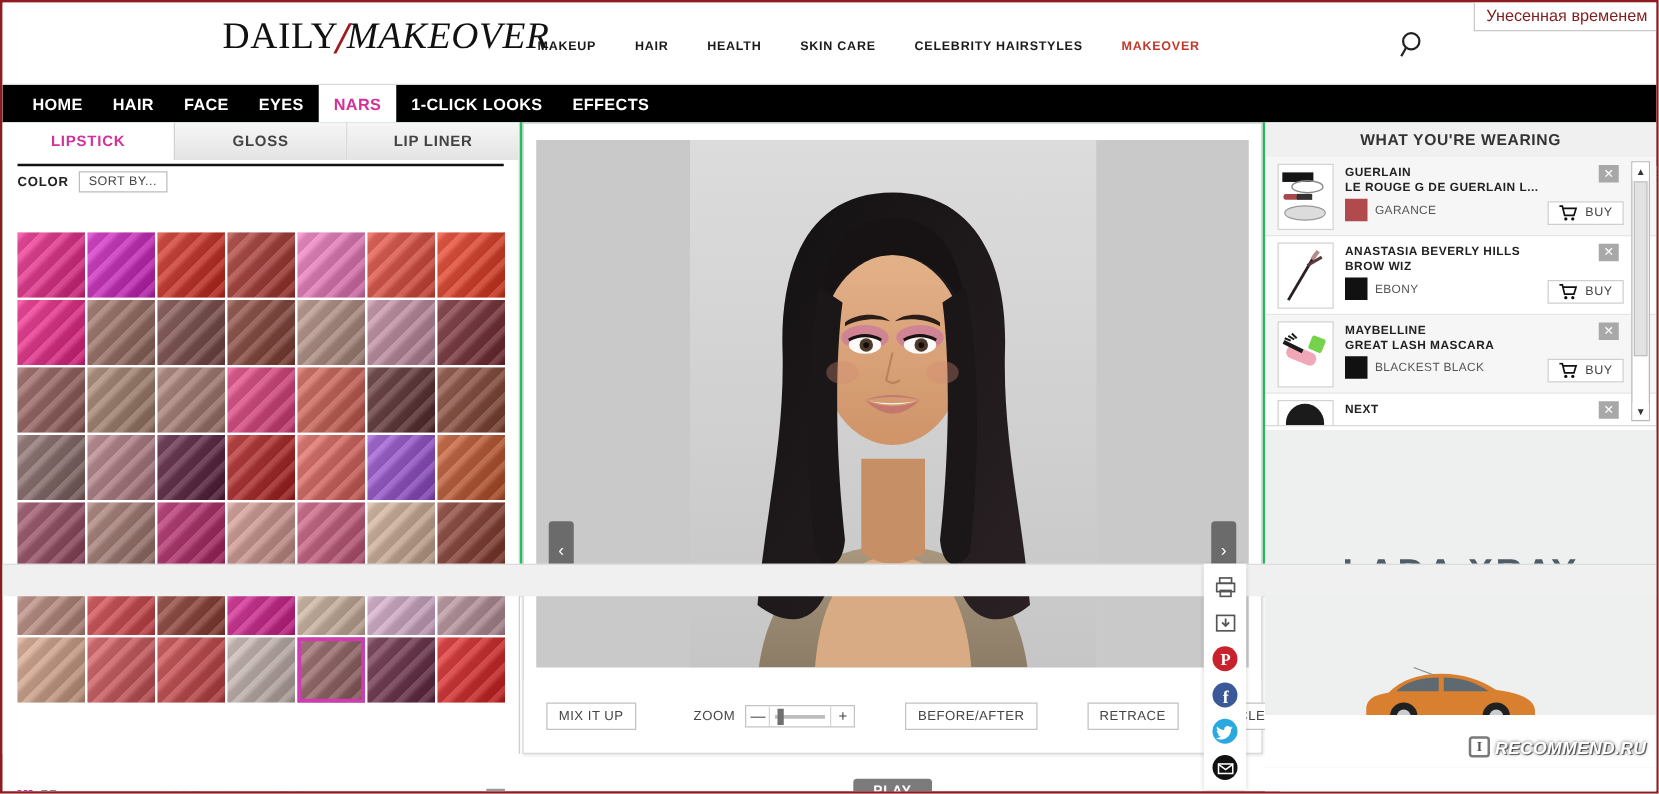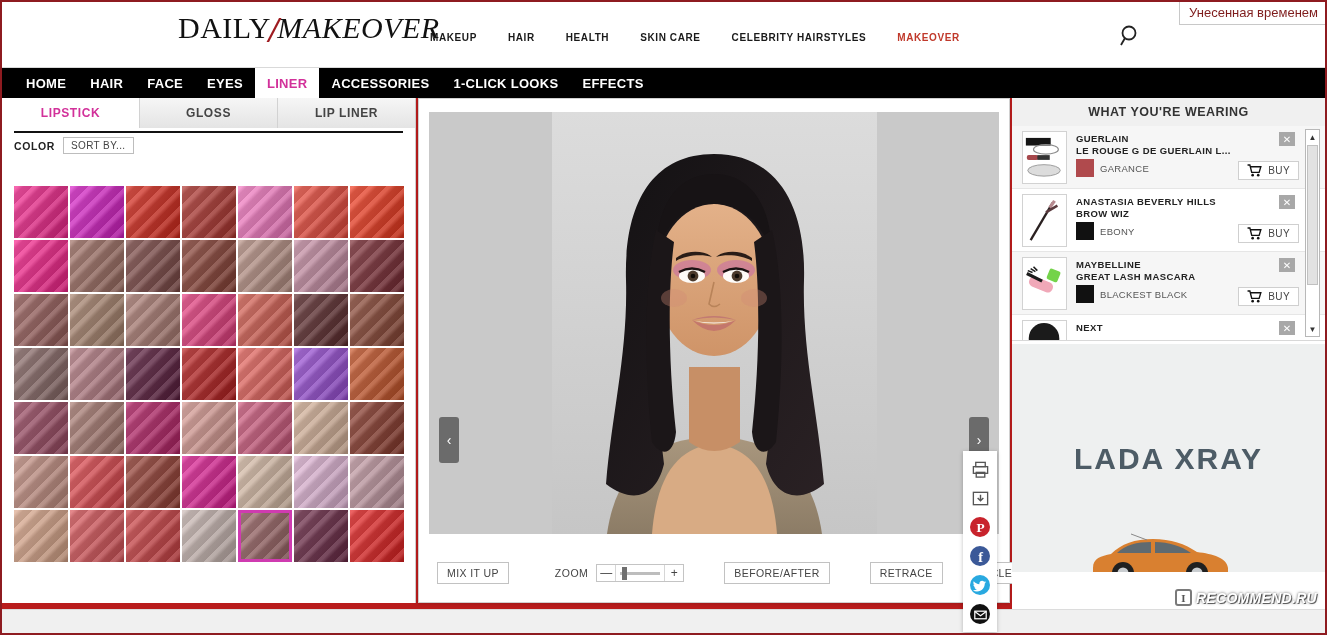--- a/index.html
+++ b/index.html
@@ -27,21 +27,21 @@
             padding:3px 7px 4px 9px; border-left:1px solid #c8c8c8; border-bottom:1px solid #c8c8c8;
             white-space:nowrap; }
 
   
   .appnav { position:relative; height:30px; background:#000; display:flex; align-items:stretch; padding-left:12px; }
   .appnav .ni { display:flex; align-items:center; padding:0 12px; color:#fff; font-size:13px;
                 font-weight:bold; letter-spacing:.3px; cursor:pointer; white-space:nowrap; }
   .appnav .ni.active { background:#fff; color:#d2319a; }
 
   
-  .cols { position:relative; height:537px; background:#b91c1c; }
+  .cols { position:relative; height:379px; background:#22c55e; }
 
   
   .left { position:absolute; left:0; top:0; width:414px; height:505px; background:#fff;
           border-right:1px solid #cfcfcf; }
   .subtabs { display:flex; height:30px; }
   .subtab { flex:1; display:flex; align-items:center; justify-content:center;
             font-size:12px; font-weight:bold; letter-spacing:.6px; color:#444;
             background:linear-gradient(#f6f6f6,#e4e4e4); border-right:1px solid #d2d2d2;
             cursor:pointer; }
   .subtab.active { background:#fff; color:#d2319a; }
@@ -182,22 +182,21 @@
       </svg>
     </div>
     <div class="ru-tip">Унесенная временем</div>
   </div>
 
   <div class="appnav">
     <div class="ni">HOME</div>
     <div class="ni">HAIR</div>
     <div class="ni">FACE</div>
     <div class="ni">EYES</div>
-    <div class="ni active">LINER</div>
-    <div class="ni">ACCESSORIES</div>
+    <div class="ni active">NARS</div>
     <div class="ni">1-CLICK LOOKS</div>
     <div class="ni">EFFECTS</div>
   </div>
 
   <div class="cols">
 
     <div class="left">
       <div class="subtabs">
         <div class="subtab active">LIPSTICK</div>
         <div class="subtab">GLOSS</div>

